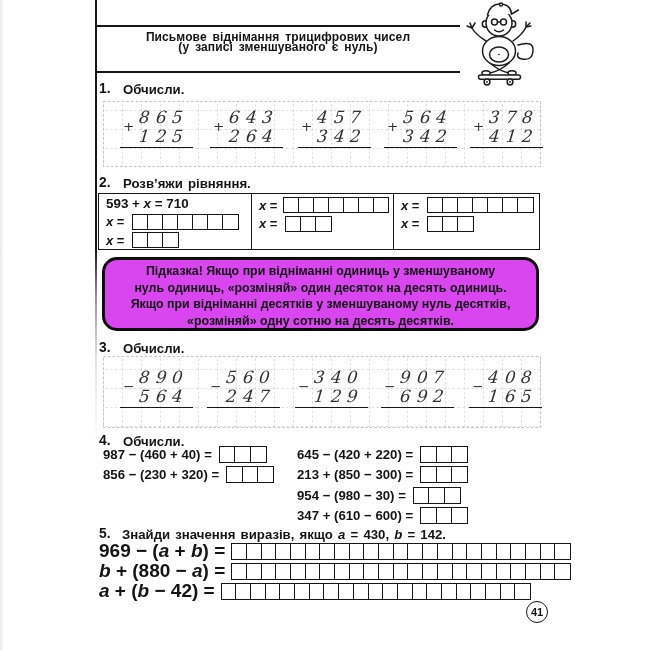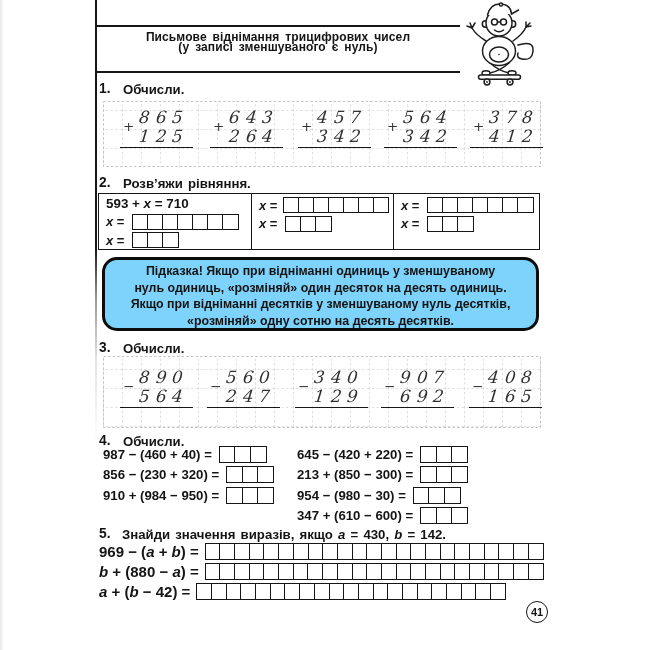--- a/index.html
+++ b/index.html
@@ -38,29 +38,29 @@
   
   .strip{display:inline-flex}
   .box{width:16.5px;height:16px;border:1.5px solid #161616;margin-left:-1.5px;
        background:#fff;box-sizing:border-box}
   .strip .box:first-child{margin-left:0}
   .strip.big .box{width:17px;height:17px}
   .strip.small .box{width:16.2px;height:17px}
   
   .hint{position:absolute;left:102px;top:257px;width:437px;height:74px;box-sizing:border-box;
     border:3.6px solid #0c0c0c;border-radius:15px;text-align:center;
-    font-size:12.4px;font-weight:bold;line-height:16.6px;padding-top:3px;background:#7dd3fc}
+    font-size:12.4px;font-weight:bold;line-height:16.6px;padding-top:3px;background:#d946ef}
   
   .ex4col{position:absolute;top:444px}
   .ex4row{display:flex;align-items:center;height:20.5px}
   .ex4row .eq{margin-right:7px;font-size:13.2px;height:auto}
   
   .ex5rows{position:absolute;left:99px;top:541px}
   .ex5row{display:flex;align-items:center;height:20px}
-  .ex5row .eq{margin-right:6px;font-size:15px;height:auto}
+  .ex5row .eq{margin-right:6px;font-size:19px;height:auto}
   
   .pagenum{position:absolute;left:526px;top:601px;width:22px;height:22px;box-sizing:border-box;
     border:1.8px solid #161616;border-radius:50%;display:flex;align-items:center;
     justify-content:center;font-size:11px;font-weight:bold}
   i{font-style:italic}
 </style>
 </head>
 <body>
 
 <div class="pageedge"></div>
@@ -361,28 +361,20 @@
       </span>
     </div>
     <div class="ex4row">
       <span class="eq">856 − (230 + 320) =</span>
       <span class="strip big">
         <span class="box"></span>
         <span class="box"></span>
         <span class="box"></span>
       </span>
     </div>
-    <div class="ex4row">
-      <span class="eq">910 + (984 − 950) =</span>
-      <span class="strip big">
-        <span class="box"></span>
-        <span class="box"></span>
-        <span class="box"></span>
-      </span>
-    </div>
   </div>
 <div id="ex4-right" class="ex4col" style="left:297px">
     <div class="ex4row">
       <span class="eq">645 − (420 + 220) =</span>
       <span class="strip big">
         <span class="box"></span>
         <span class="box"></span>
         <span class="box"></span>
       </span>
     </div>

